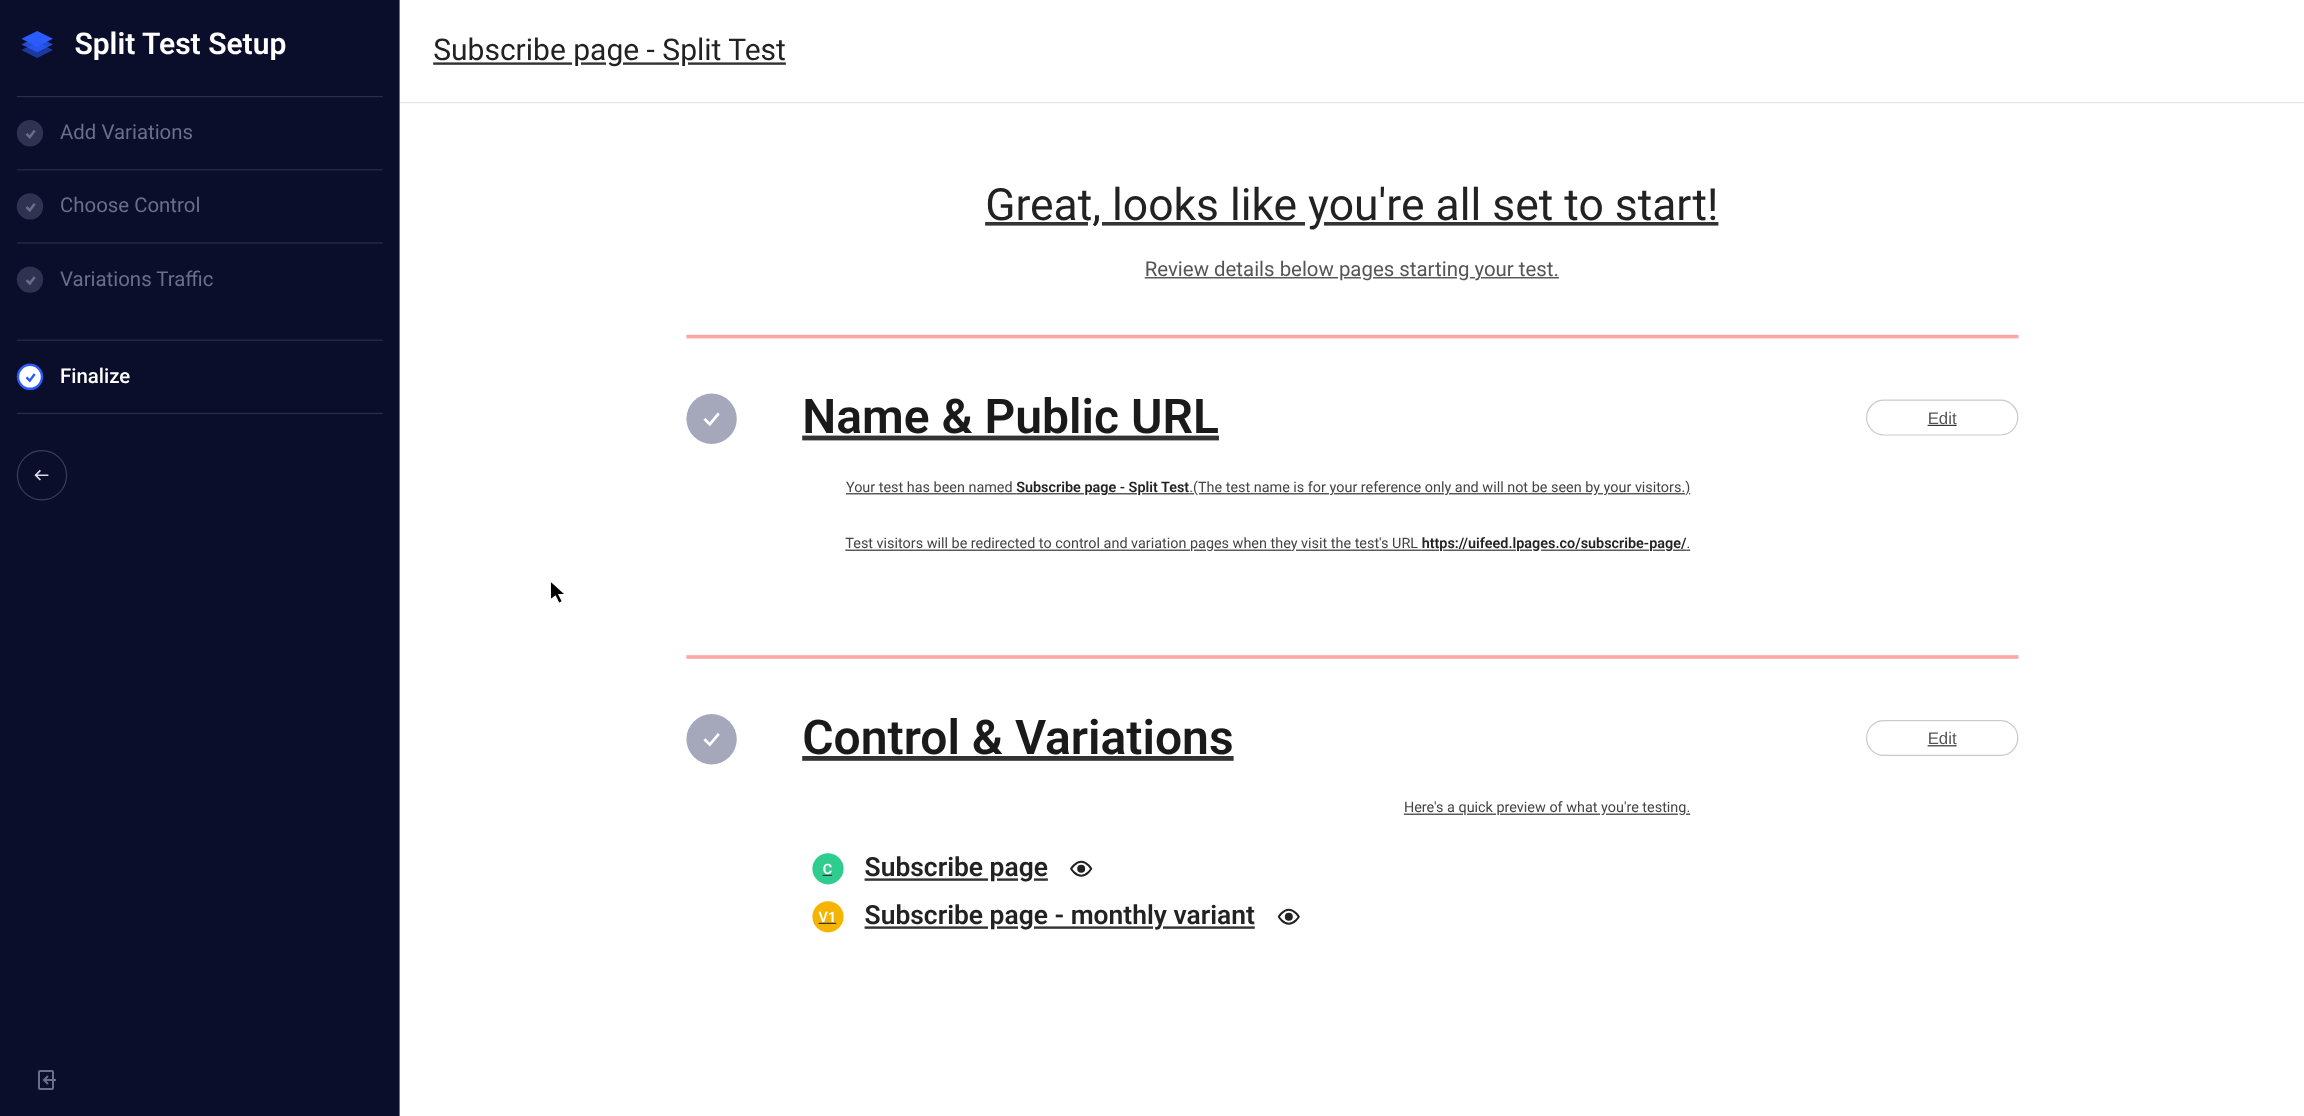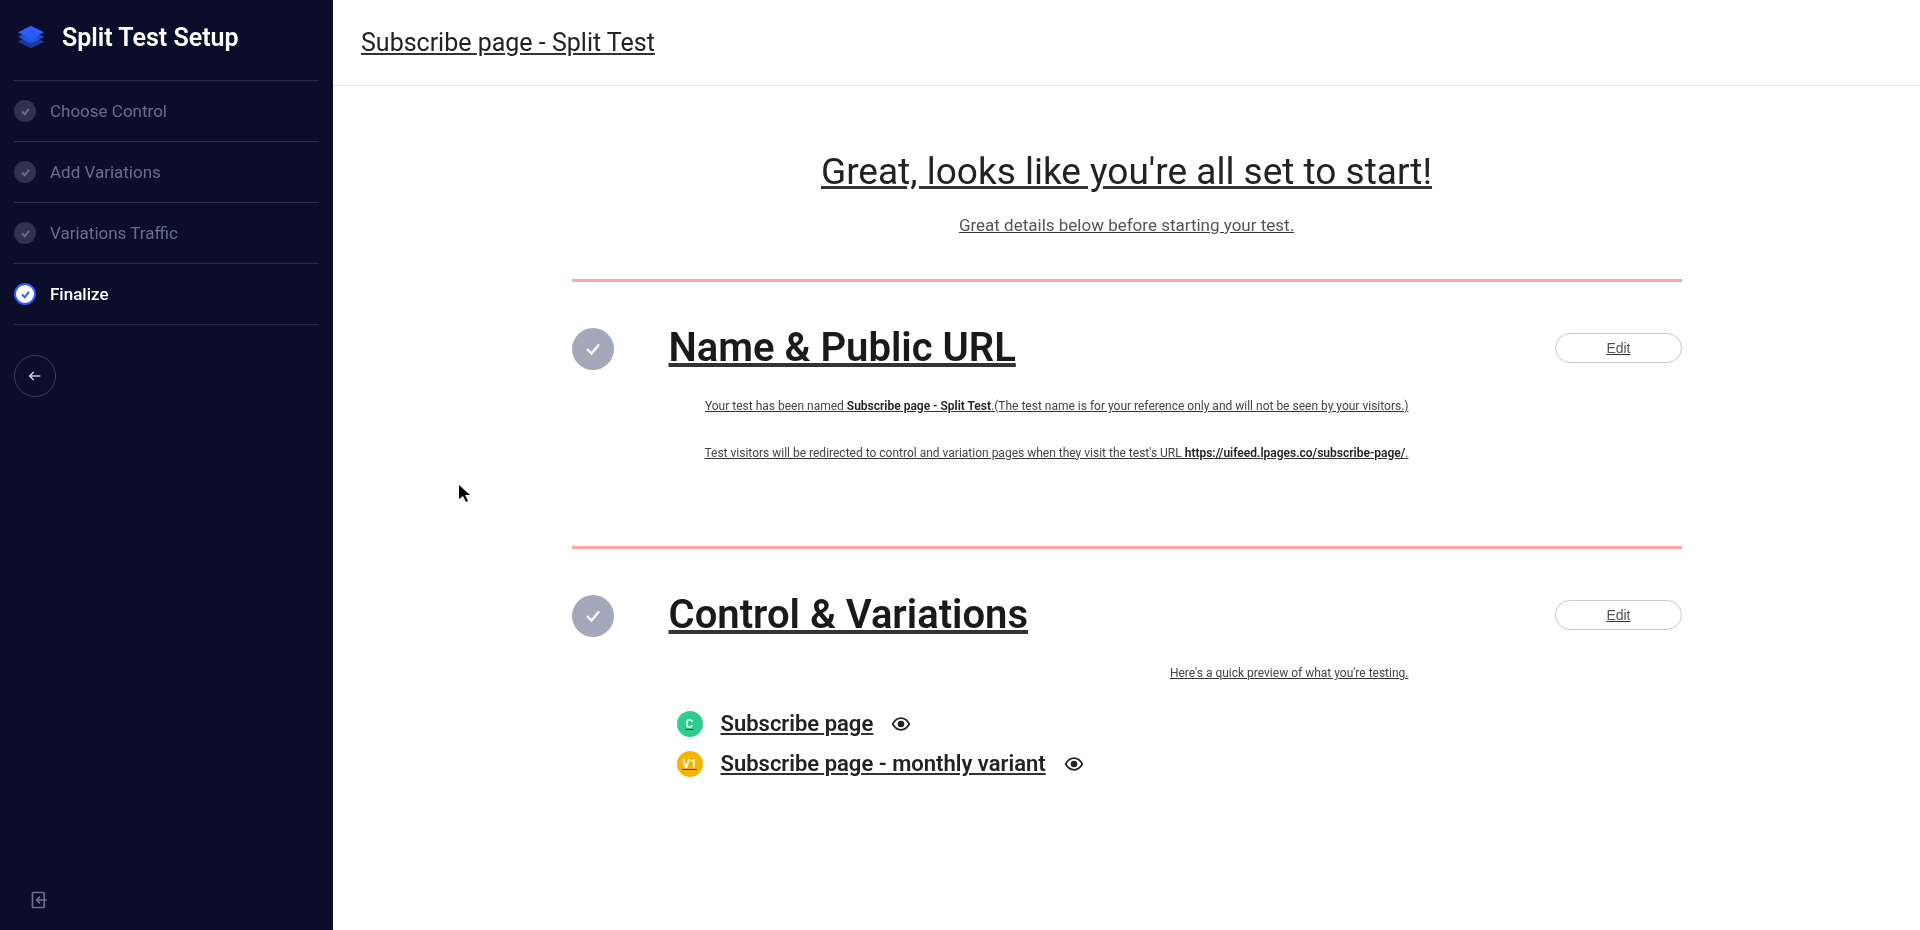--- a/index.html
+++ b/index.html
@@ -40,21 +40,21 @@
   padding: 0 14px;
 }
 .step {
   display: flex;
   align-items: center;
   gap: 14px;
   padding: 19px 0;
   border-top: 1px solid #2a2d46;
   cursor: pointer;
 }
-.step:last-child { border-bottom: 1px solid #2a2d46; }
+.step:last-child { border-bottom: 1px solid #2a2d46; margin-top: 20px; }
 .step-check {
   width: 22px;
   height: 22px;
   border-radius: 50%;
   background: #2f3351;
   display: flex;
   align-items: center;
   justify-content: center;
   flex-shrink: 0;
 }
@@ -241,29 +241,29 @@
     <div class="sidebar-title">Split Test Setup</div>
   </div>
 
   <nav class="steps">
     <div class="step">
       <span class="step-check">
           <svg viewBox="0 0 16 16">
             <polyline points="3,8 7,12 13,4"></polyline>
           </svg>
         </span>
-      <span class="step-label">Choose Control</span>
+      <span class="step-label">Add Variations</span>
     </div>
     <div class="step">
       <span class="step-check">
           <svg viewBox="0 0 16 16">
             <polyline points="3,8 7,12 13,4"></polyline>
           </svg>
         </span>
-      <span class="step-label">Add Variations</span>
+      <span class="step-label">Choose Control</span>
     </div>
     <div class="step">
       <span class="step-check">
           <svg viewBox="0 0 16 16">
             <polyline points="3,8 7,12 13,4"></polyline>
           </svg>
         </span>
       <span class="step-label">Variations Traffic</span>
     </div>
     <div class="step active">
@@ -293,21 +293,21 @@
 </aside>
 
 <main class="main">
   <div class="main-header">
     <h1 class="main-title">Subscribe page - Split Test</h1>
   </div>
 
   <div class="content">
     <div class="hero">
       <h2 class="hero-title">Great, looks like you're all set to start!</h2>
-      <p class="hero-sub">Great details below before starting your test.</p>
+      <p class="hero-sub">Review details below pages starting your test.</p>
     </div>
 
     <section class="section">
       <span class="section-check">
           <svg viewBox="0 0 24 24">
             <polyline points="4,12 10,18 20,6"></polyline>
           </svg>
         </span>
       <div class="section-body">
         <div class="section-head">

